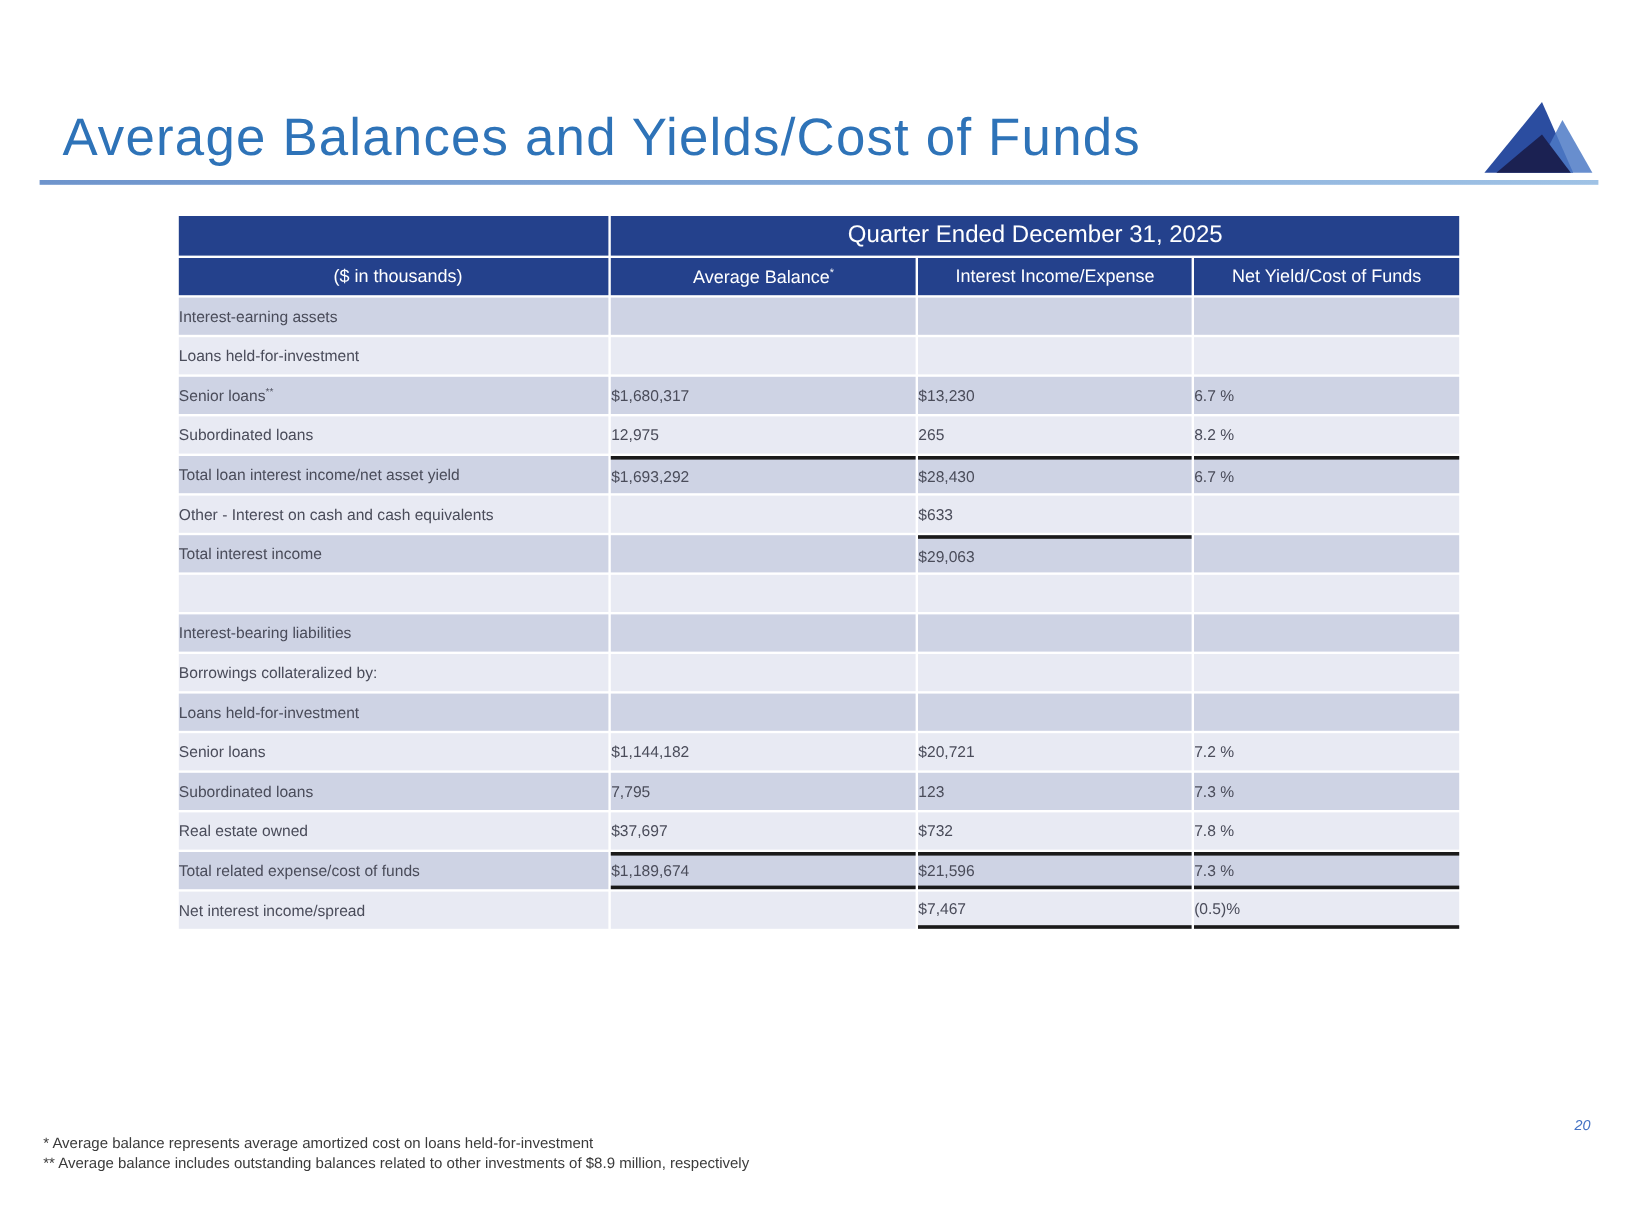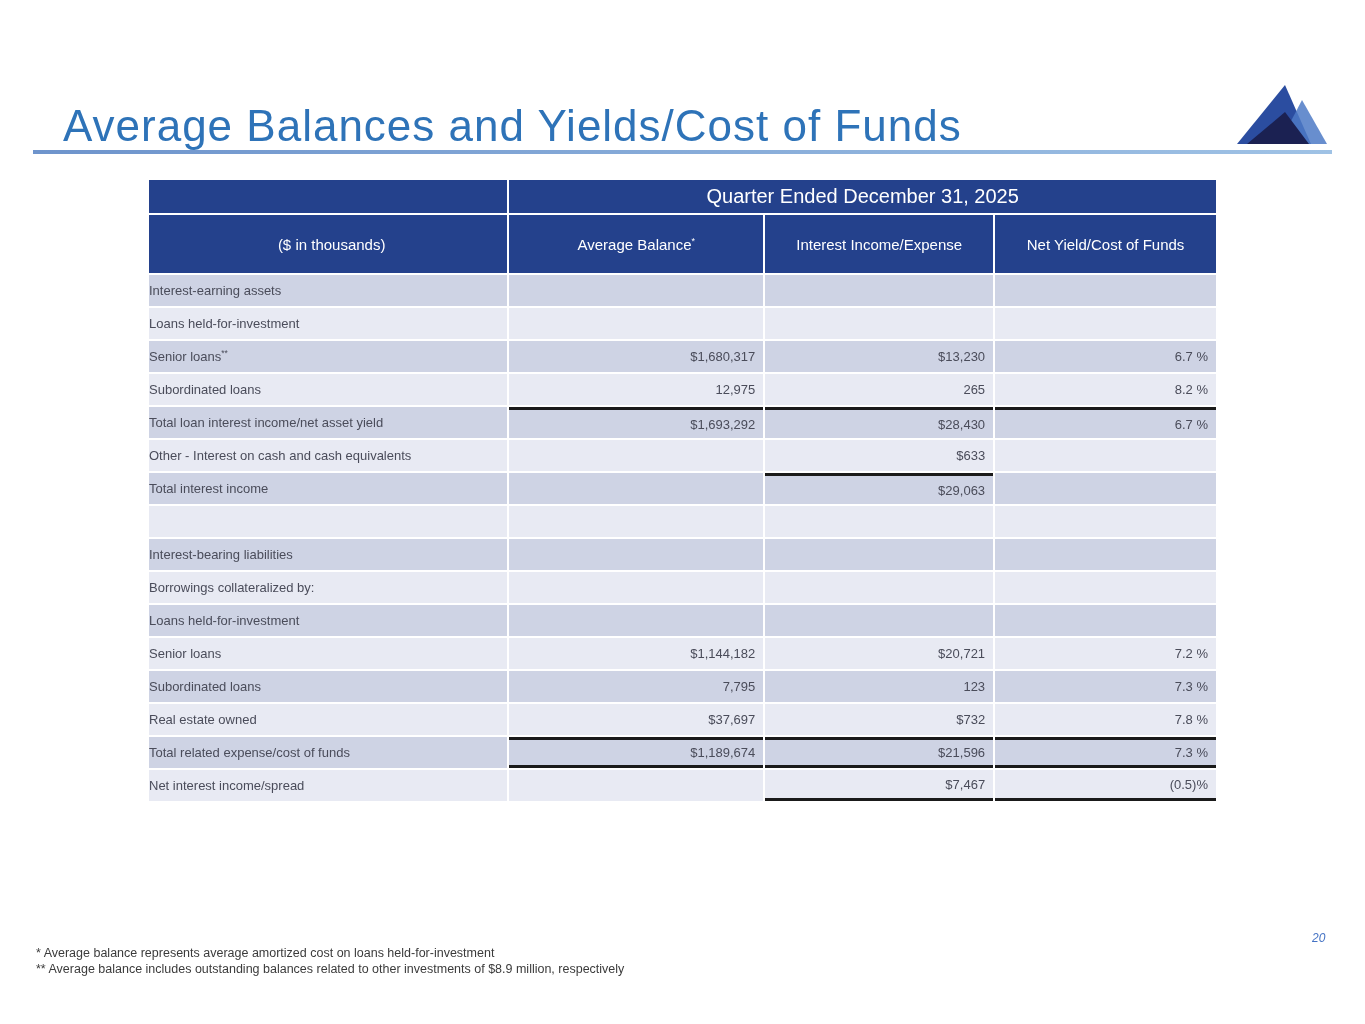--- a/index.html
+++ b/index.html
@@ -8,21 +8,21 @@
     width: 1365px; height: 1024px;
     background: #ffffff;
     font-family: "Liberation Sans", sans-serif;
     position: relative;
     overflow: hidden;
   }
   .slide { position: absolute; inset: 0; }
 
   .page-title {
     position: absolute; left: 47px; top: 88px;
-    margin: 16px; line-height: 1;
+    margin: 5px; line-height: 1;
     font-size: 44px; font-weight: 400; letter-spacing: 1px;
     color: var(--title_blue, #2E73B8);
     white-space: nowrap;
   }
   .title-divider {
     position: absolute; left: 33px; top: 150px;
     width: 1299px; height: 4px;
     background: linear-gradient(to right, var(--divider_left, #6E94CC), var(--divider_right, #9FC2E5));
   }
   .logo {
@@ -43,32 +43,32 @@
     padding: 0;
   }
   .balances thead th {
     background: var(--header_navy, #24418C);
     color: #ffffff;
     font-weight: 400;
     text-align: center;
     vertical-align: middle;
   }
   tr.hrow1 th { height: 33px; font-size: 20px; }
-  tr.hrow2 th { height: 58px; font-size: 15px; }
+  tr.hrow2 th { height: 31px; font-size: 15px; }
   th.unit-cell { text-align: left; padding-left: 7px; font-size: 12.5px; }
   th .hdr-sup { font-size: 9px; vertical-align: super; }
 
   .balances tbody td {
     height: 31px;
     font-size: 13px;
     color: var(--ink, #4A4C5A);
     vertical-align: middle;
   }
   .balances tbody td.label-cell { text-align: left; }
-  .balances tbody td.val-cell { text-align: right; padding-right: 8px; }
+  .balances tbody td.val-cell { text-align: left; padding-right: 18px; }
   .balances tbody td sup { font-size: 8.5px; }
   tr.band-dark td  { background: var(--band_dark, #CED3E4); }
   tr.band-light td { background: var(--band_light, #E8EAF3); }
   td.line-top    { border-top: 3px solid var(--rule_black, #1a1a1a); }
   td.line-bottom { border-bottom: 3px solid var(--rule_black, #1a1a1a); }
   .ind0 { padding-left: 7px; }
   .ind1 { padding-left: 21px; }
   .ind2 { padding-left: 40px; }
   .ind3 { padding-left: 74px; }
 

